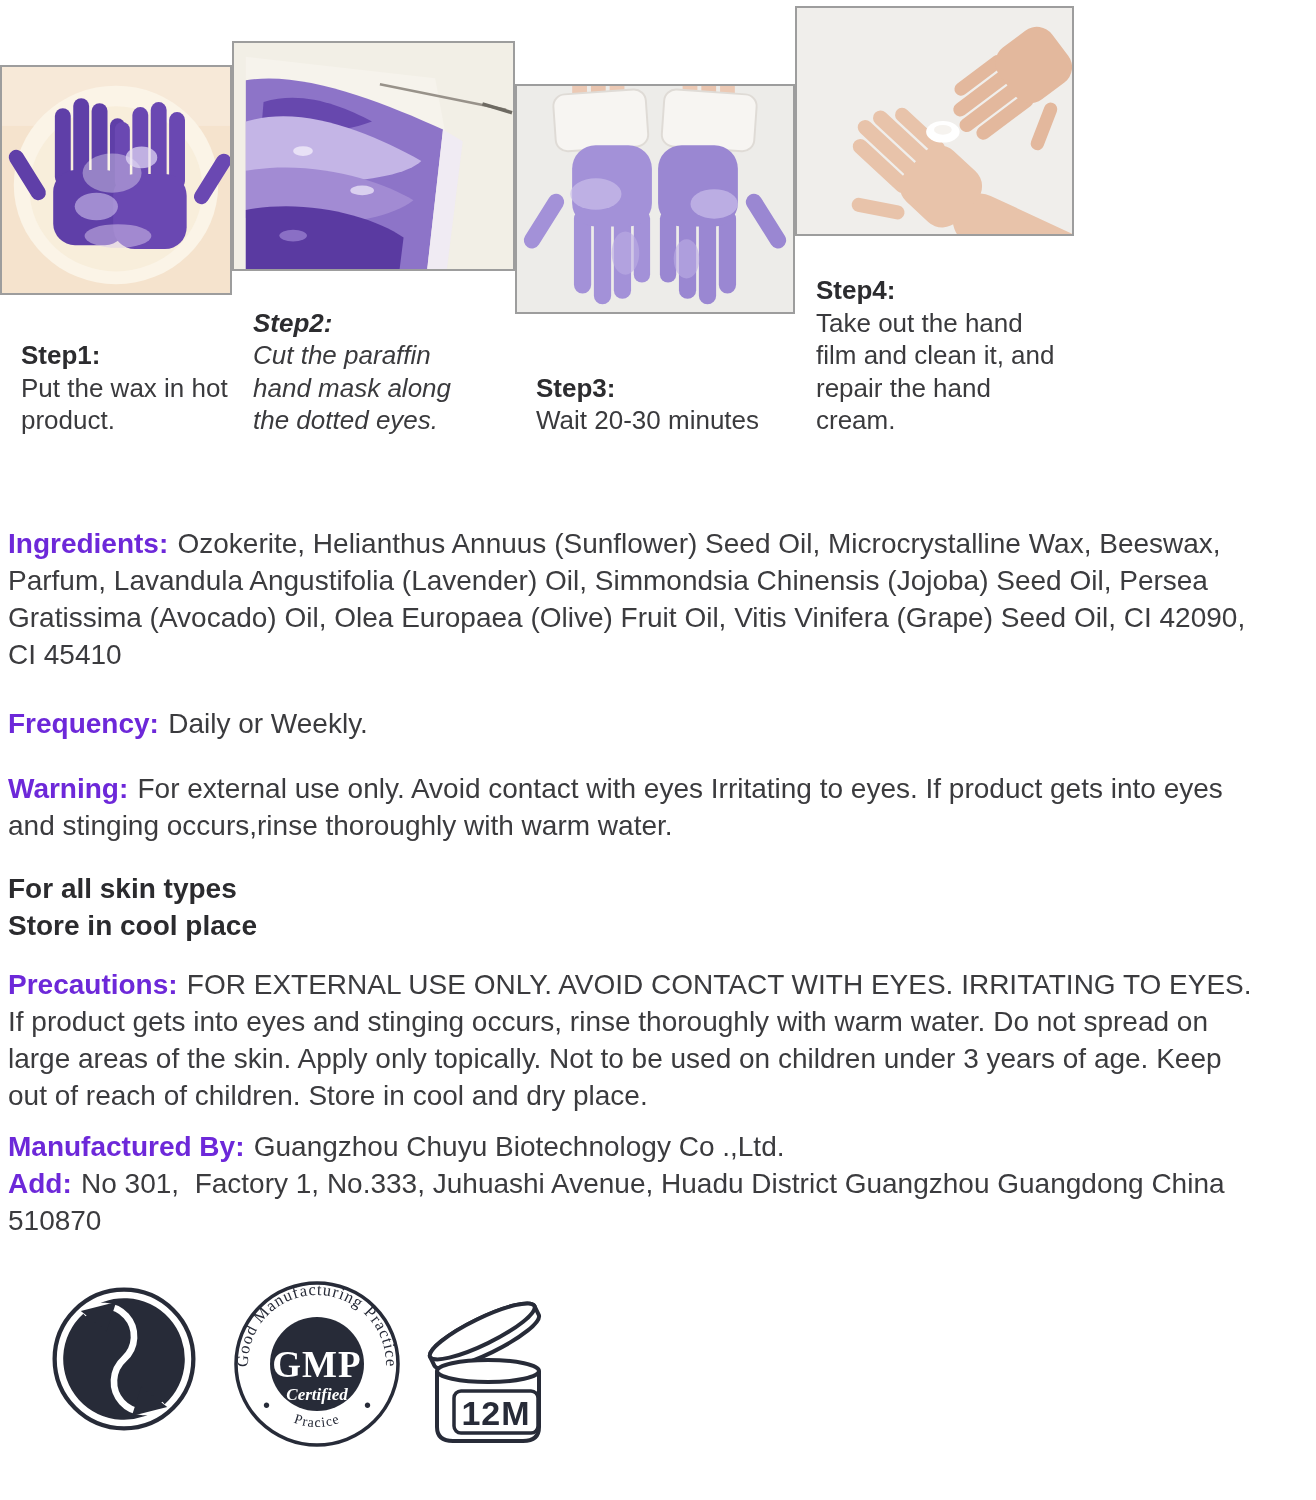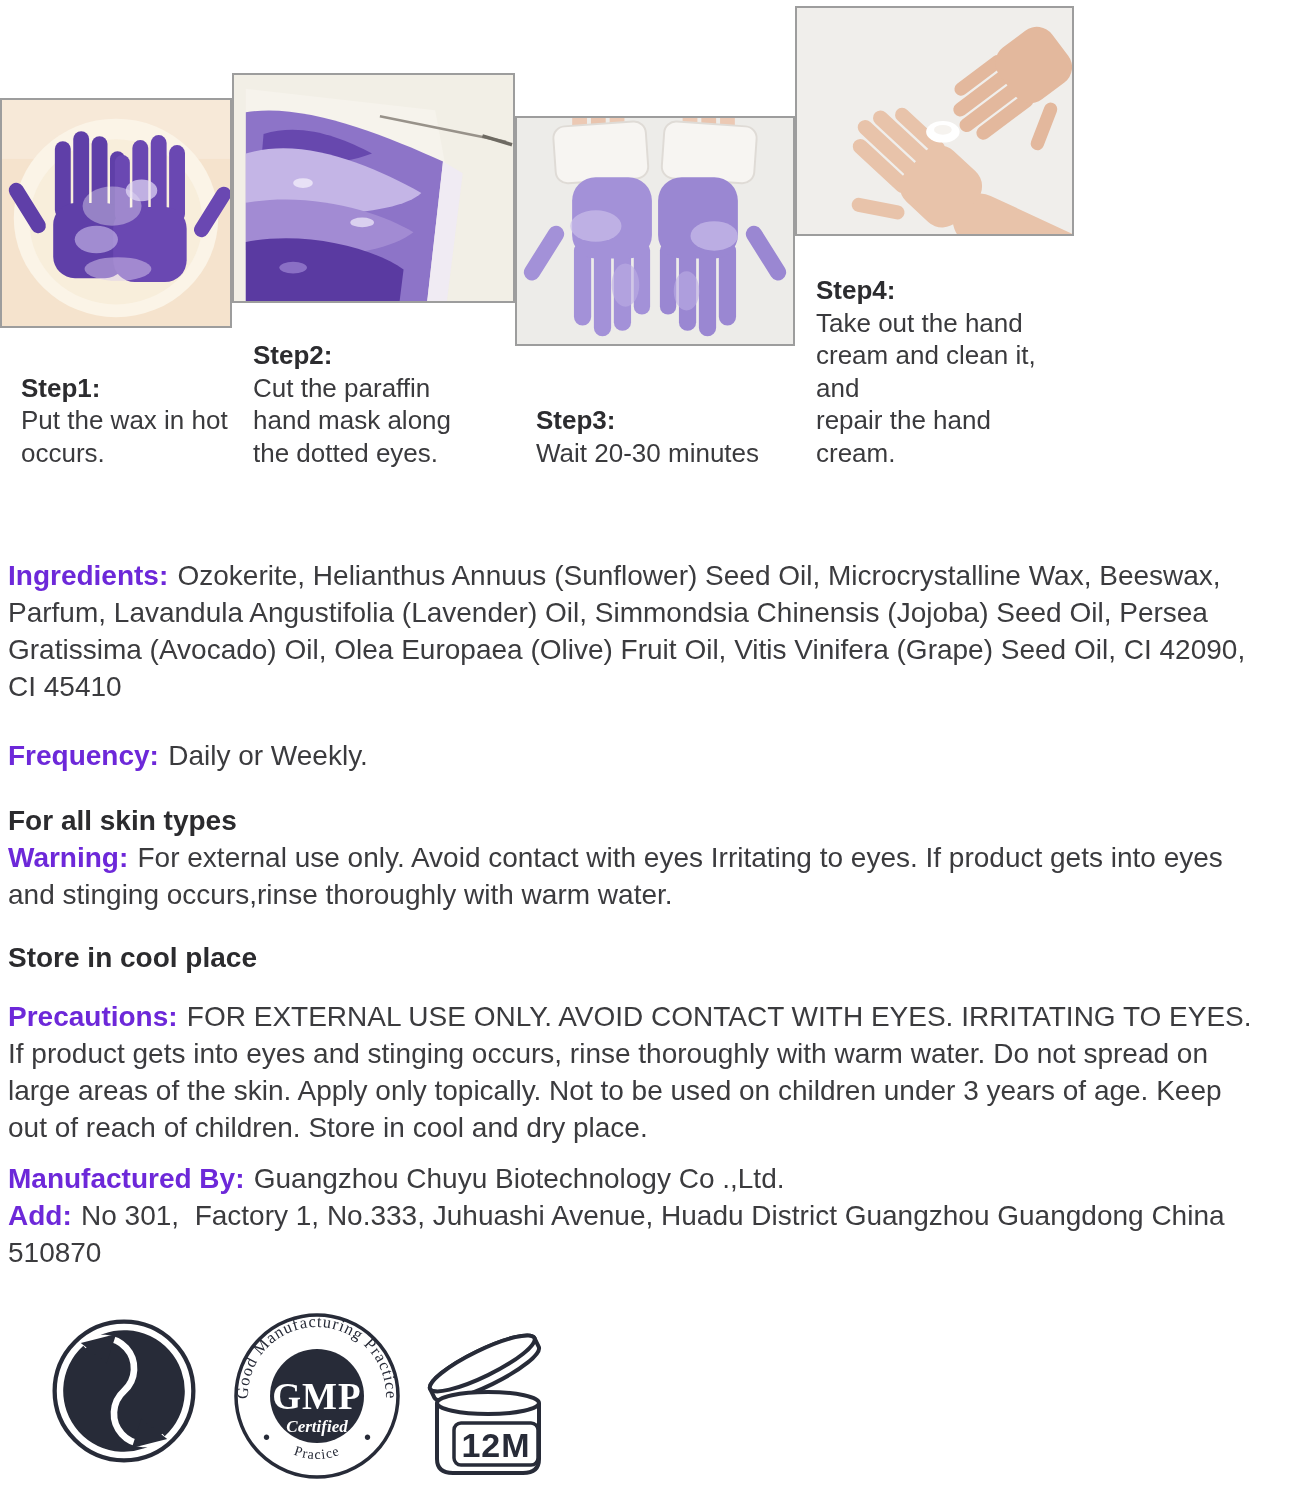--- a/index.html
+++ b/index.html
@@ -6,21 +6,21 @@
   body {
     width:1316px; height:1500px; background:#ffffff; overflow:hidden;
     font-family:"Liberation Sans","DejaVu Sans",sans-serif;
     color:#3b3b3e;
     -webkit-font-smoothing:antialiased;
   }
   
   .steps-row { display:flex; align-items:flex-end; padding-top:6px; }
   figure.step-fig { margin:0; }
   .f1 { margin-left:10px; width:232px; }
-  .f2 { margin-left:66px; width:283px; }
+  .f2 { margin-left:66px; width:283px;font-style:italic; }
   .f3 { margin-left:23px; width:280px; }
   .f4 { margin-left:25px; width:279px; }
   .photo { height:230px; border:2px solid #9d9d9d; box-sizing:border-box; background:#f2efe9; }
   .photo svg { display:block; width:100%; height:100%; }
   figcaption { font-size:26px; line-height:32.5px; color:#3a3a3d; padding-left:21px; }
   .cap-title { font-weight:700; color:#2c2c2f; display:block; }
   .cap-line { display:block; }
   .c1 { margin-top:44px; }
   .c2 { margin-top:36px; }
   .c3 { margin-top:58px; }
@@ -77,21 +77,21 @@
           <use href="#glove" transform="translate(210,34) scale(-0.85,0.85)" fill="#6a48b2"></use>
           <ellipse cx="112" cy="108" rx="30" ry="20" fill="#ffffff" opacity="0.35"></ellipse>
           <ellipse cx="96" cy="142" rx="22" ry="14" fill="#cdbfec" opacity="0.6"></ellipse>
           <ellipse cx="142" cy="92" rx="16" ry="11" fill="#e6ddf6" opacity="0.7"></ellipse>
           <ellipse cx="118" cy="172" rx="34" ry="12" fill="#d9c9ee" opacity="0.5"></ellipse>
         </svg>
       </div>
       <figcaption class="c1">
         <span class="cap-title">Step1:</span>
         <span class="cap-line">Put the wax in hot</span>
-        <span class="cap-line">occurs.</span>
+        <span class="cap-line">product.</span>
       </figcaption>
     </figure>
 
     <figure class="step-fig f2">
       <div class="photo">
         <svg viewBox="0 0 283 230" preserveAspectRatio="none">
           <rect width="283" height="230" fill="#f2efe6"></rect>
           <polygon points="12,14 204,36 214,90 12,40" fill="#f6f3ec"></polygon>
           <path d="M12,38 C70,28 150,60 212,88 L196,230 L12,230 Z" fill="#8d74c8"></path>
           <path d="M30,60 C70,48 110,64 140,80 C110,92 60,94 28,84 Z" fill="#6748ae"></path>
@@ -147,35 +147,35 @@
           <rect x="160" y="186" width="160" height="54" rx="27" transform="rotate(25 180 210)" fill="#e8c3aa"></rect>
           <use href="#glove" transform="translate(30,150) rotate(-47) scale(0.8)" fill="#e8c3aa"></use>
           <use href="#glove" transform="translate(192,160) rotate(-127) scale(0.75)" fill="#e3b89d"></use>
           <ellipse cx="148" cy="126" rx="17" ry="11" fill="#ffffff"></ellipse>
           <ellipse cx="148" cy="124" rx="9" ry="5" fill="#f6f3ef"></ellipse>
         </svg>
       </div>
       <figcaption class="c4">
         <span class="cap-title">Step4:</span>
         <span class="cap-line">Take out the hand</span>
-        <span class="cap-line">cream and clean it, and</span>
+        <span class="cap-line">film and clean it, and</span>
         <span class="cap-line">repair the hand cream.</span>
       </figcaption>
     </figure>
   </div>
 
   <div class="label-text">
 
     <p class="sec sec-ingredients"><span class="lbl">Ingredients:</span><span>Ozokerite, Helianthus Annuus (Sunflower) Seed Oil, Microcrystalline Wax, Beeswax, Parfum, Lavandula Angustifolia (Lavender) Oil, Simmondsia Chinensis (Jojoba) Seed Oil, Persea Gratissima (Avocado) Oil, Olea Europaea (Olive) Fruit Oil, Vitis Vinifera (Grape) Seed Oil, CI 42090, CI 45410</span></p>
 
     <p class="sec sec-frequency"><span class="lbl">Frequency:</span><span>Daily or Weekly.</span></p>
 
+    <p class="sec sec-warning"><span class="lbl">Warning:</span><span>For external use only. Avoid contact with eyes Irritating to eyes. If product gets into eyes and stinging occurs,rinse thoroughly with warm water.</span></p>
+
     <p class="sec sec-skin boldline">For all skin types</p>
-
-    <p class="sec sec-warning"><span class="lbl">Warning:</span><span>For external use only. Avoid contact with eyes Irritating to eyes. If product gets into eyes and stinging occurs,rinse thoroughly with warm water.</span></p>
     <p class="sec sec-storage boldline">Store in cool place</p>
 
     <p class="sec sec-precautions"><span class="lbl">Precautions:</span><span>FOR EXTERNAL USE ONLY. AVOID CONTACT WITH EYES. IRRITATING TO EYES. If product gets into eyes and stinging occurs, rinse thoroughly with warm water. Do not spread on large areas of the skin. Apply only topically. Not to be used on children under 3 years of age. Keep out of reach of children. Store in cool and dry place.</span></p>
 
     <p class="sec sec-mfg"><span class="lbl">Manufactured By:</span><span>Guangzhou Chuyu Biotechnology Co .,Ltd.</span></p>
 
     <p class="sec sec-add"><span class="lbl">Add:</span><span class="prewrap">No 301,  Factory 1, No.333, Juhuashi Avenue, Huadu District Guangzhou Guangdong China 510870</span></p>
   </div>
 
   <div class="icons-row">

